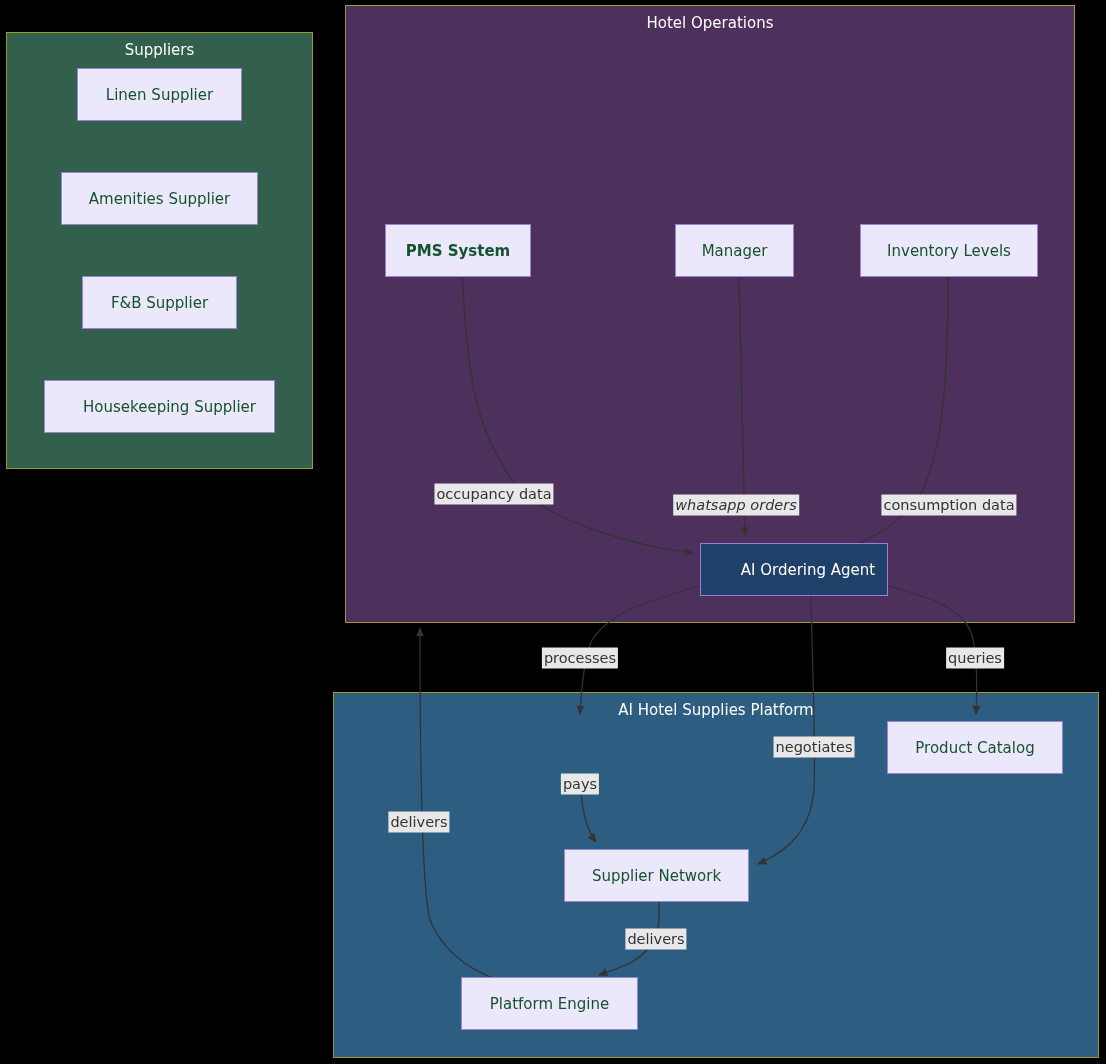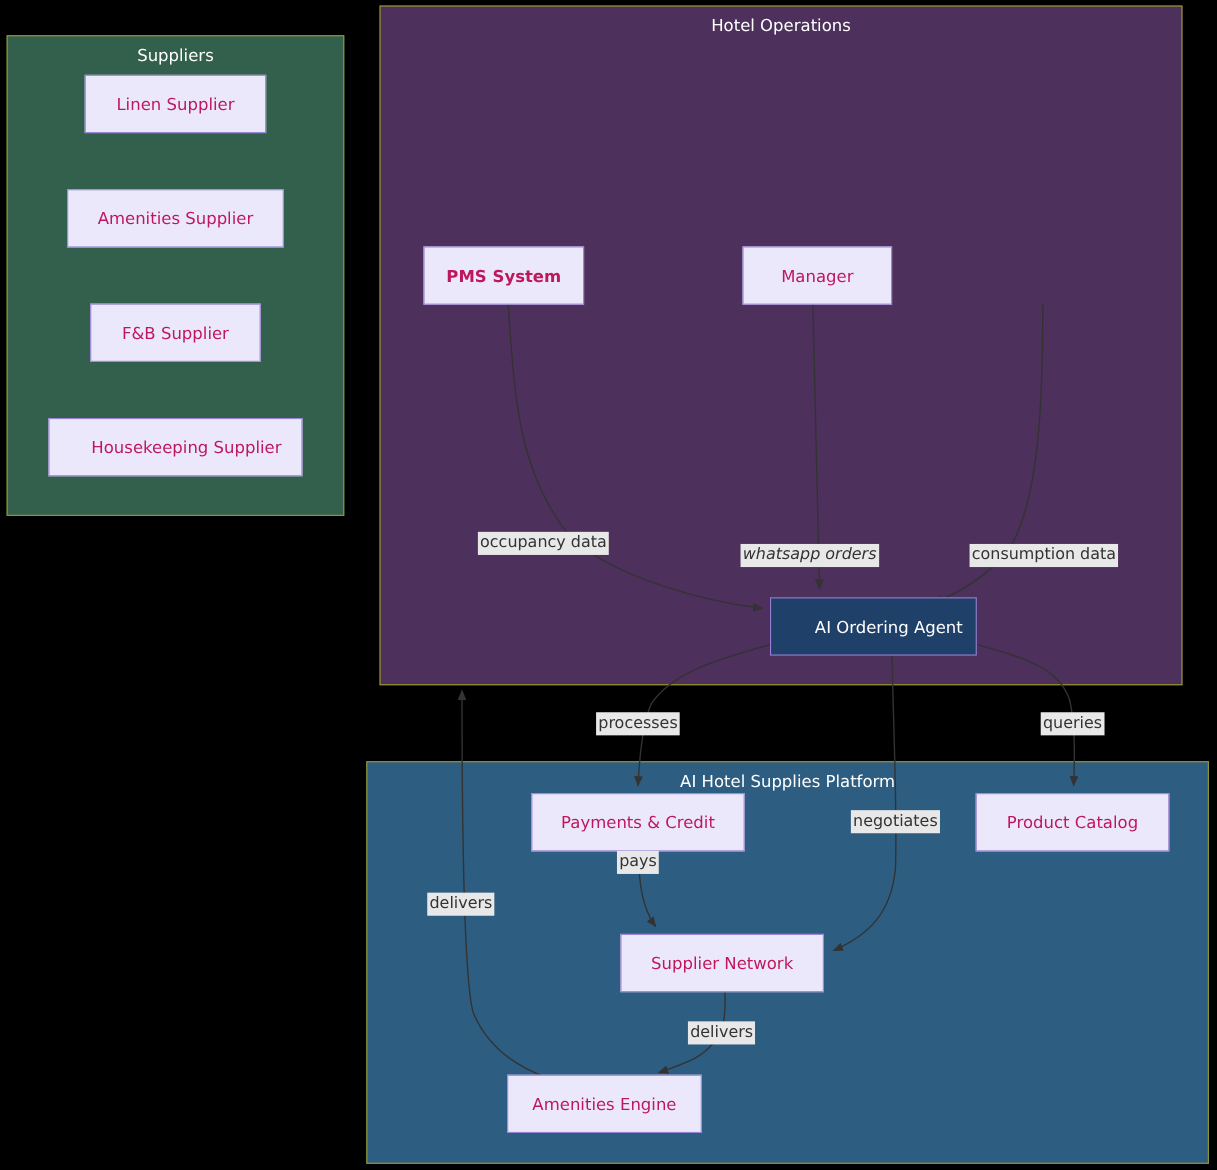--- a/index.html
+++ b/index.html
@@ -41,21 +41,21 @@
     color: #ffffff;
     font-size: 15px;
     line-height: 18px;
     white-space: nowrap;
   }
   .node {
     position: absolute;
     box-sizing: border-box;
     background: #ece8fb;
     border: 1.4px solid #9a84d4;
-    color: #be185d;
+    color: #14532d;
     font-size: 15px;
     display: flex;
     align-items: center;
     justify-content: center;
     text-align: center;
     z-index: 10;
   }
   .node.agent {
     background: #1f4068;
     border: 1.6px solid #9a7fd4;
@@ -118,37 +118,37 @@
     </div>
   <div class="node" style="left: 82px; top: 276px; width: 155px; height: 53px;">
       <span>F&amp;B Supplier</span>
     </div>
   <div class="node" style="left: 44px; top: 380px; width: 231px; height: 53px; padding-left: 20px;">
       <span>Housekeeping Supplier</span>
     </div>
   <div class="node" style="left: 385px; top: 224px; width: 146px; height: 53px; font-weight: bold;">
       <span>PMS System</span>
     </div>
-  <div class="node" style="left: 675px; top: 224px; width: 136px; height: 53px;">
+  <div class="node" style="left: 675px; top: 224px; width: 119px; height: 53px;">
       <span>Manager</span>
+    </div>
+  <div class="node" style="left: 860px; top: 224px; width: 178px; height: 53px;">
+      <span>Inventory Levels</span>
     </div>
   <div class="node agent" style="left: 700px; top: 543px; width: 188px; height: 53px;">
       <span>AI Ordering Agent</span>
-    </div>
-  <div class="node" style="left: 483px; top: 721px; width: 194px; height: 53px;">
-      <span>Payments &amp; Credit</span>
     </div>
   <div class="node" style="left: 887px; top: 721px; width: 176px; height: 53px;">
       <span>Product Catalog</span>
     </div>
   <div class="node" style="left: 564px; top: 849px; width: 185px; height: 53px;">
       <span>Supplier Network</span>
     </div>
   <div class="node" style="left: 461px; top: 977px; width: 177px; height: 53px;">
-      <span>Amenities Engine</span>
+      <span>Platform Engine</span>
     </div>
 
   <div class="edge-label" style="left: 494px; top: 494px;">occupancy data</div>
   <div class="edge-label" style="left: 736px; top: 505px; font-style: italic;">whatsapp orders</div>
   <div class="edge-label" style="left: 949px; top: 505px;">consumption data</div>
   <div class="edge-label" style="left: 580px; top: 658px;">processes</div>
   <div class="edge-label" style="left: 975px; top: 658px;">queries</div>
   <div class="edge-label" style="left: 814px; top: 747px;">negotiates</div>
   <div class="edge-label" style="left: 580px; top: 784px;">pays</div>
   <div class="edge-label" style="left: 656px; top: 939px;">delivers</div>

